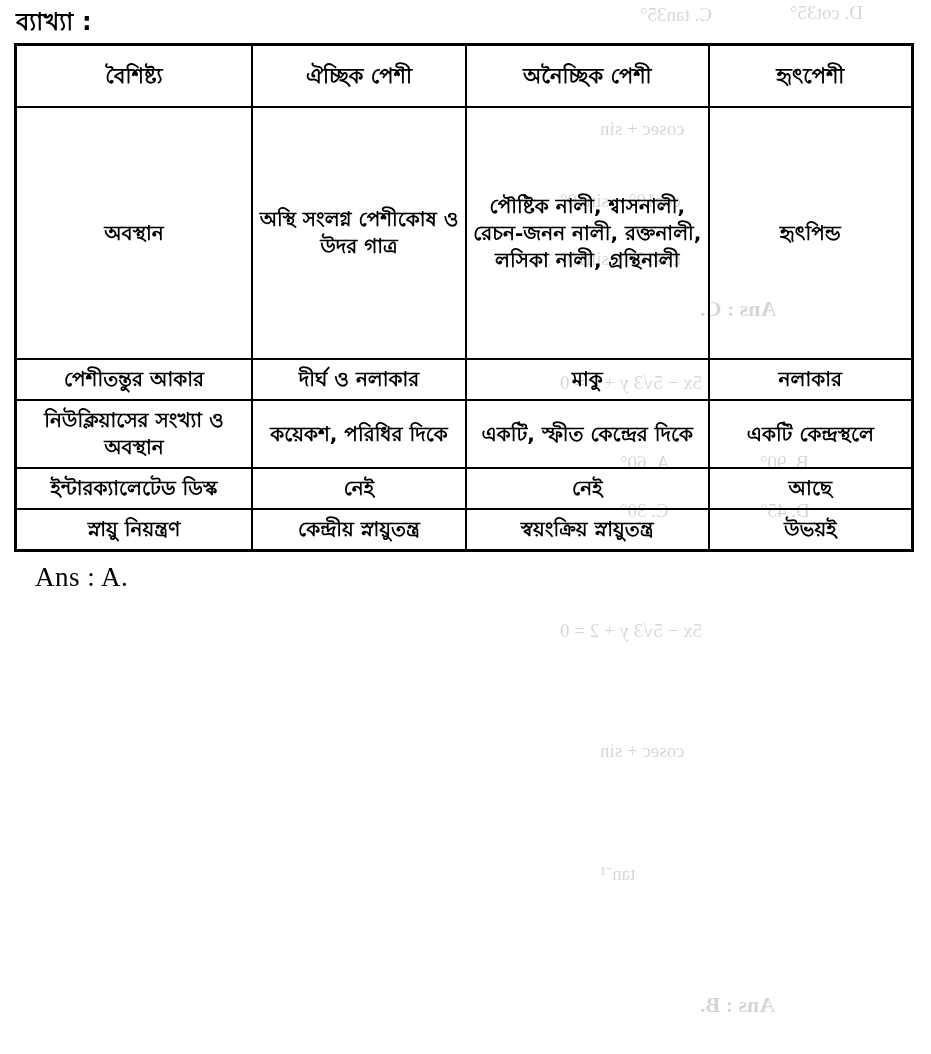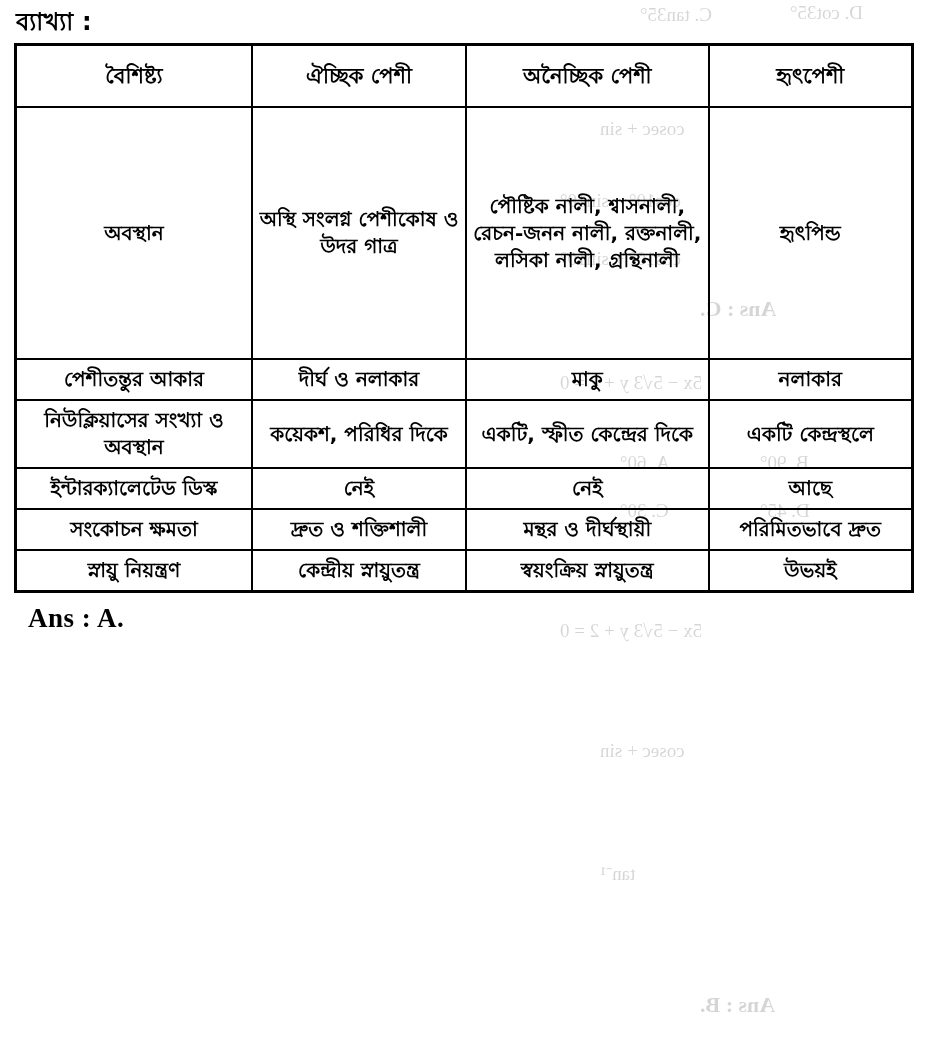--- a/index.html
+++ b/index.html
@@ -75,24 +75,24 @@
   }
   .col1 { width: 232px; }
   .col2 { width: 210px; }
   .col3 { width: 238px; }
   .col4 { width: 200px; }
 
   .row-tall td { height: 238px; }
   .cell-ml { line-height: 1.45; }
 
   .answer {
-    margin: 10px 0 0 14px;
+    margin: 10px 0 0 21px;
     font-family: "Liberation Serif", serif;
     font-size: 27px;
-    font-weight: bold;
+    font-weight: normal;
     letter-spacing: .5px;
   }
 </style>
 </head>
 <body>
 
 <div class="bleed-layer">
   <div class="bleed" style="left:640px; top:4px;">C. tan35°</div>
   <div class="bleed" style="left:790px; top:2px;">D. cot35°</div>
   <div class="bleed" style="left:600px; top:118px;">cosec + sin</div>
@@ -148,26 +148,20 @@
         <td>একটি, স্ফীত কেন্দ্রের দিকে</td>
         <td>একটি কেন্দ্রস্থলে</td>
       </tr>
       <tr>
         <td class="left">ইন্টারক্যালেটেড ডিস্ক</td>
         <td>নেই</td>
         <td>নেই</td>
         <td>আছে</td>
       </tr>
       <tr>
-        <td class="left">সংকোচন ক্ষমতা</td>
-        <td>দ্রুত ও শক্তিশালী</td>
-        <td>মন্থর ও দীর্ঘস্থায়ী</td>
-        <td>পরিমিতভাবে দ্রুত</td>
-      </tr>
-      <tr>
         <td class="left">স্নায়ু নিয়ন্ত্রণ</td>
         <td>কেন্দ্রীয় স্নায়ুতন্ত্র</td>
         <td>স্বয়ংক্রিয় স্নায়ুতন্ত্র</td>
         <td>উভয়ই</td>
       </tr>
     </tbody>
   </table>
 
   <div class="answer">Ans : A.</div>
 

